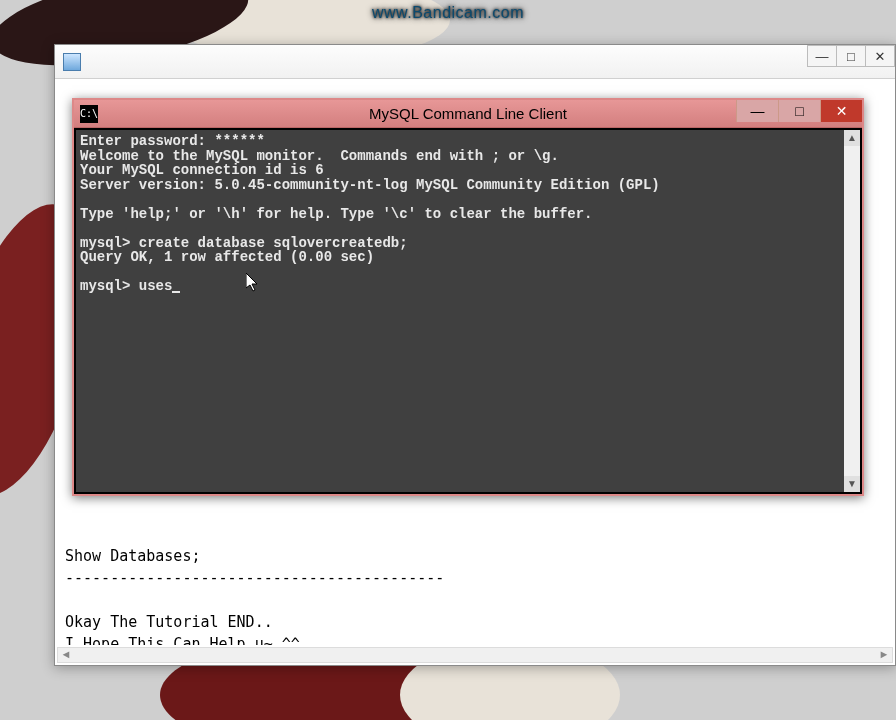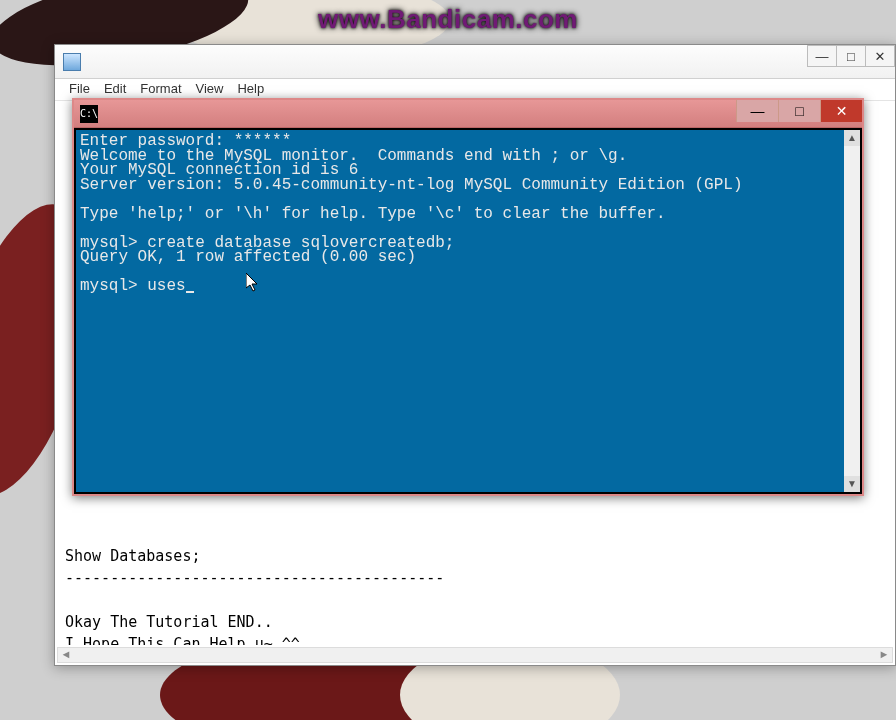--- a/index.html
+++ b/index.html
@@ -11,22 +11,22 @@
     font-family:"Segoe UI",Tahoma,sans-serif;
   }
   
   .bg-blob1 { position:absolute; left:-10px; top:-20px; width:260px; height:80px; background:#2a1616; border-radius:50%; transform:rotate(-10deg);}
   .bg-blob2 { position:absolute; left:170px; top:-20px; width:280px; height:80px; background:#e8e2d8; border-radius:50%; }
   .bg-blob3 { position:absolute; left:-40px; top:200px; width:120px; height:300px; background:#7a2020; border-radius:50%; transform:rotate(15deg);}
   .bg-blob4 { position:absolute; left:160px; bottom:-40px; width:400px; height:130px; background:#6b1818; border-radius:50%; }
   .bg-blob5 { position:absolute; left:400px; bottom:-30px; width:220px; height:110px; background:#e8e2d8; border-radius:50%; }
   .watermark {
     position:absolute; top:4px; left:0; width:100%;
-    text-align:center; font-size:26px; font-weight:bold;
-    color:#701a75; text-shadow:0 0 6px #000,0 0 3px #000;
+    text-align:center; font-size:16px; font-weight:normal;
+    color:#0c4a6e; text-shadow:0 0 6px #000,0 0 3px #000;
     letter-spacing:0.5px;
   }
 
   
   .notepad {
     position:absolute; left:54px; top:44px; width:842px; height:622px;
     background:#fff; border:1px solid #8a8a8a;
     box-shadow:0 2px 12px rgba(0,0,0,0.3);
   }
   .notepad-titlebar {
@@ -102,26 +102,26 @@
     width:42px; height:22px; display:flex;
     align-items:center; justify-content:center;
     background:#d9a6a6; font-size:14px; color:#000;
     border-left:1px solid #c98;
   }
   .con-ctrl.close-con{
     background:#c0392b; color:#fff;
   }
   .console-inner{
     position:absolute; left:2px; right:18px; top:30px; bottom:2px;
-    background:#0369a1; color:#e8e8e8;
+    background:#404040; color:#e8e8e8;
     font-family:"Courier New",monospace;
-    font-size:16px; line-height:14.5px;
+    font-size:14px; line-height:14.5px;
     padding:4px 4px;
     white-space:pre; overflow:hidden;
-    font-weight:normal;
+    font-weight:bold;
   }
   .console-vscroll{
     position:absolute; right:2px; top:30px; bottom:2px; width:16px;
     background:#f0f0f0; display:flex; flex-direction:column;
     justify-content:space-between; font-size:10px; color:#555;
   }
   .vs-arrow{height:16px;text-align:center;line-height:16px;background:#e0e0e0;}
   .cursor-block{display:inline-block;width:8px;height:2px;background:#e8e8e8;vertical-align:bottom;margin-bottom:1px;}
   .mouse-ptr{
     position:absolute; width:14px; height:20px;
@@ -142,27 +142,20 @@
 
 <div class="notepad">
   <div class="notepad-titlebar">
     <div class="np-icon"></div>
     <div class="np-controls">
       <div class="np-ctrl">—</div>
       <div class="np-ctrl">□</div>
       <div class="np-ctrl close-np">✕</div>
     </div>
   </div>
-  <div class="notepad-menu">
-    <span>File</span>
-    <span>Edit</span>
-    <span>Format</span>
-    <span>View</span>
-    <span>Help</span>
-  </div>
   <div class="notepad-body" id="np-body">
 
 
 
 
 
 
 
 
 
@@ -183,20 +176,21 @@
 I Hope This Can Help u~ ^^</div>
   <div class="notepad-hscroll">
     <div class="hscroll-arrow">◄</div>
     <div class="hscroll-arrow">►</div>
   </div>
 </div>
 
 <div class="console">
   <div class="console-titlebar">
     <div class="con-icon">C:\</div>
+    <div class="con-title">MySQL Command Line Client</div>
     <div class="con-controls">
       <div class="con-ctrl">—</div>
       <div class="con-ctrl">□</div>
       <div class="con-ctrl close-con">✕</div>
     </div>
   </div>
   <div class="console-inner" id="con-body">Enter password: ******
 Welcome to the MySQL monitor.  Commands end with ; or \g.
 Your MySQL connection id is 6
 Server version: 5.0.45-community-nt-log MySQL Community Edition (GPL)

